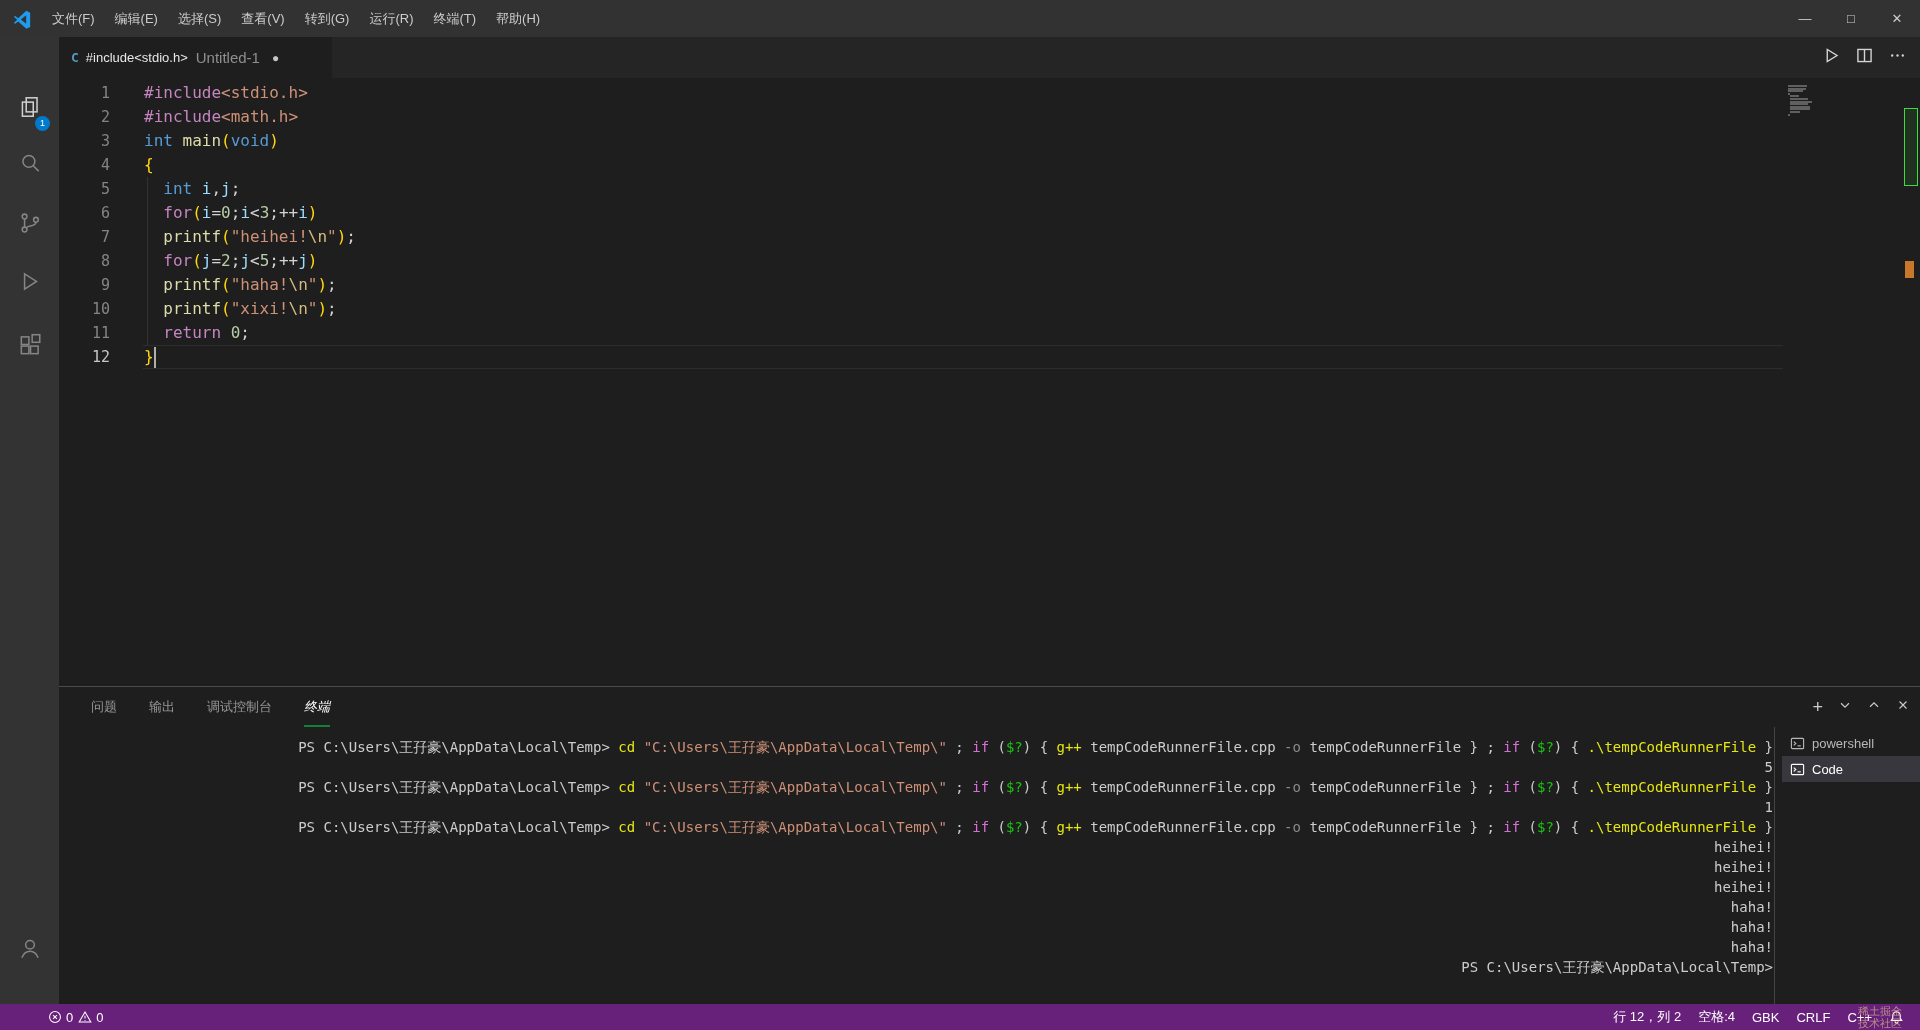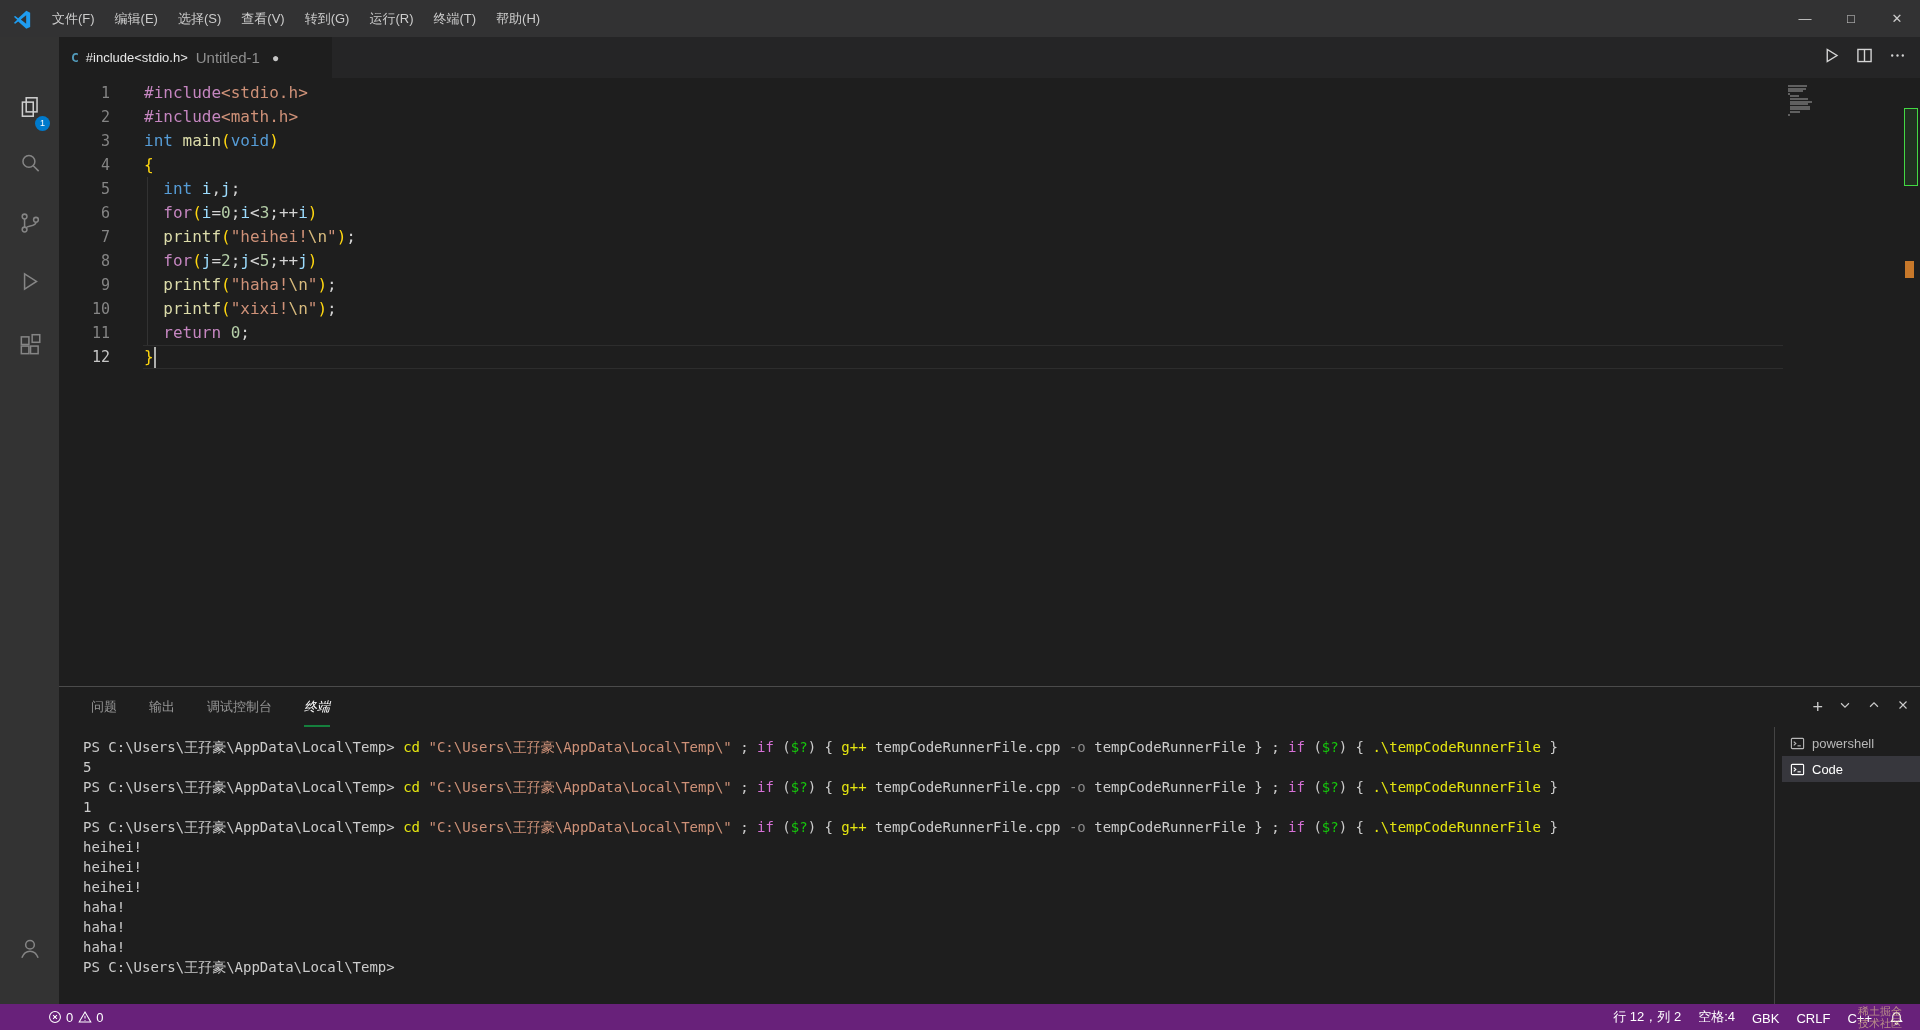--- a/index.html
+++ b/index.html
@@ -51,32 +51,32 @@
   #scroll-green { position:absolute; left:1904px; top:108px; width:14px; height:78px; border:1px solid #43D943; background:rgba(67,217,67,0.10); }
   #overview-marker { position:absolute; left:1905px; top:261px; width:9px; height:17px; background:#D9822B; opacity:0.9; }
   
   #panel { position:absolute; left:59px; top:686px; right:0; bottom:26px; background:#1E1E1E; border-top:1px solid #4b4b4b; }
   #panel-header { position:relative; height:40px; display:flex; align-items:flex-end; padding-left:32px; }
   .panel-tab { font-size:13px; color:#969696; margin-right:32px; height:40px; line-height:40px; white-space:nowrap; }
   .panel-tab.active { color:#ffffff; border-bottom:2px solid #15803d;font-style:italic; }
   #panel-actions { position:absolute; right:10px; top:0; height:40px; display:flex; align-items:center; gap:15px; }
   #panel-actions svg { stroke:#cccccc; fill:none; stroke-width:1.3; }
   #panel-actions .plus { font-size:18px; color:#cccccc; line-height:18px; }
-  #terminal-lines { position:absolute; left:24px; top:50px; width:1690px; font-family:"DejaVu Sans Mono", monospace; font-size:14px; }
+  #terminal-lines { position:absolute; left:24px; top:50px; width:1690px; font-family:"DejaVu Sans Mono", monospace; font-size:14px;text-align:right; }
   .term-line { height:20px; line-height:20px; white-space:pre; }
   .t-p{color:#CCCCCC}.t-y{color:#E5E510}.t-s{color:#CE9178}.t-m{color:#D670D6}.t-g{color:#16C60C}.t-d{color:#8A8A8A}
   #terminal-divider { position:absolute; left:1715px; top:40px; bottom:0; width:1px; background:#444444; }
   #terminal-list { position:absolute; left:1723px; top:43px; width:172px; }
   .term-row { height:26px; display:flex; align-items:center; gap:7px; padding-left:8px; font-size:13px; color:#b8b8b8; }
   .term-row.selected { background:#37373D; color:#ffffff; }
   .term-row svg { stroke:currentColor; fill:none; stroke-width:1.2; flex:0 0 auto; }
   
   #statusbar { position:absolute; left:0; bottom:0; width:1920px; height:26px; background:#68217A; color:#ffffff; display:flex; align-items:center; font-size:13px; z-index:40; }
   #status-left { display:flex; align-items:center; gap:5px; padding-left:48px; }
-  #status-right { margin-left:auto; display:flex; align-items:flex-end; gap:17px; padding-right:16px; }
+  #status-right { margin-left:auto; display:flex; align-items:center; gap:17px; padding-right:16px; }
   .status-item { display:flex; align-items:center; gap:4px; white-space:nowrap; }
   #statusbar svg { stroke:#ffffff; fill:none; stroke-width:1.2; }
   
   #watermark { position:absolute; right:14px; bottom:1px; width:52px; font-size:11px; line-height:12px; color:rgba(224,195,143,0.65); word-break:break-all; text-align:center; z-index:50; pointer-events:none; }
 </style>
 </head>
 <body>
 
 <div id="titlebar">
   <svg id="vscode-logo" viewBox="0 0 24 24">

